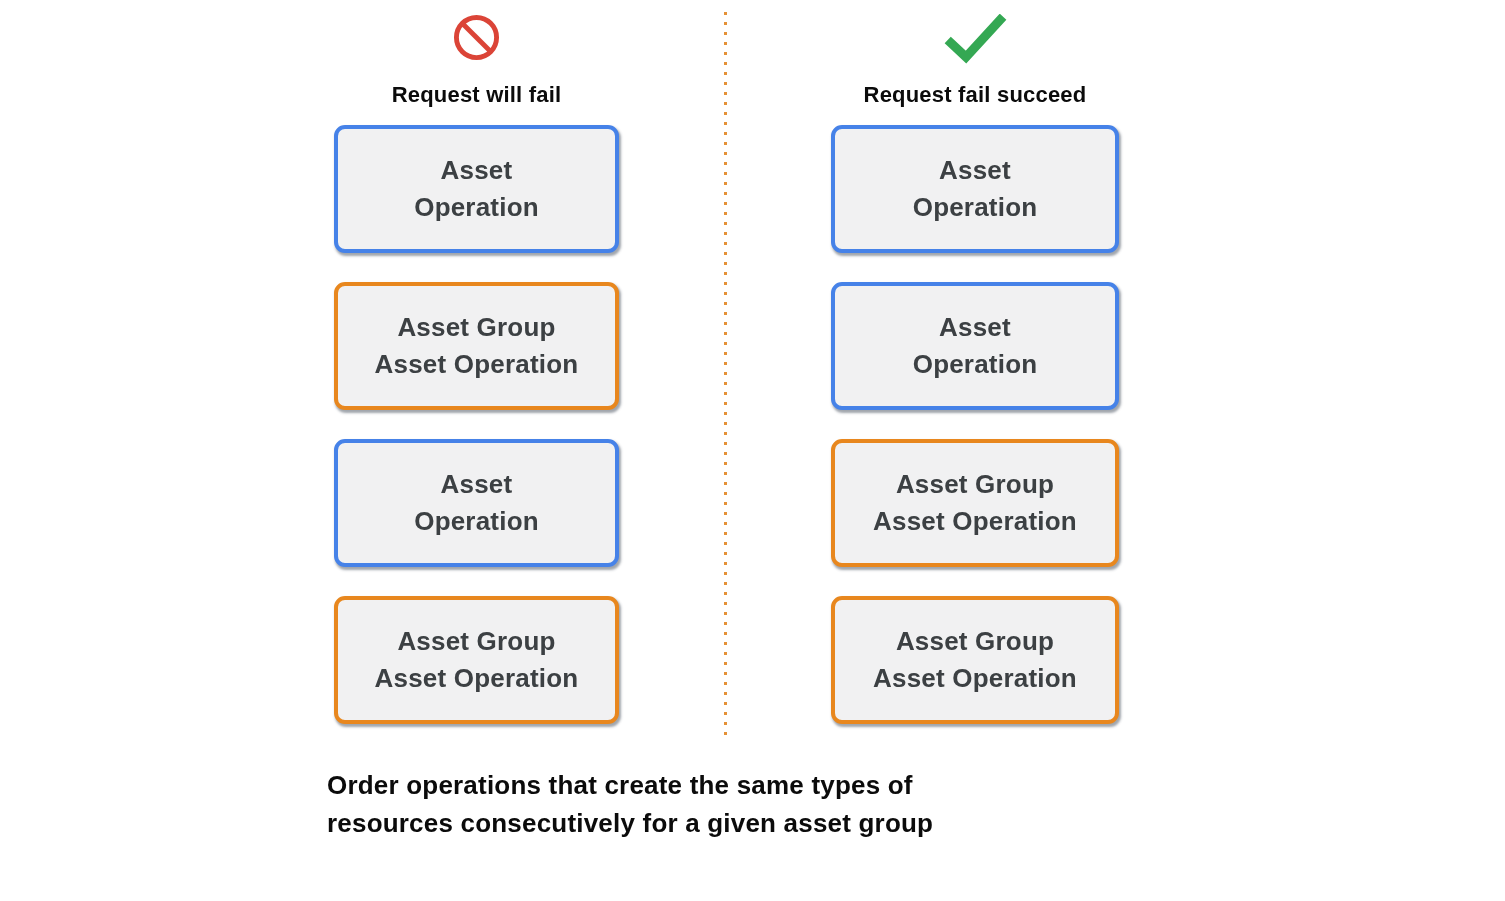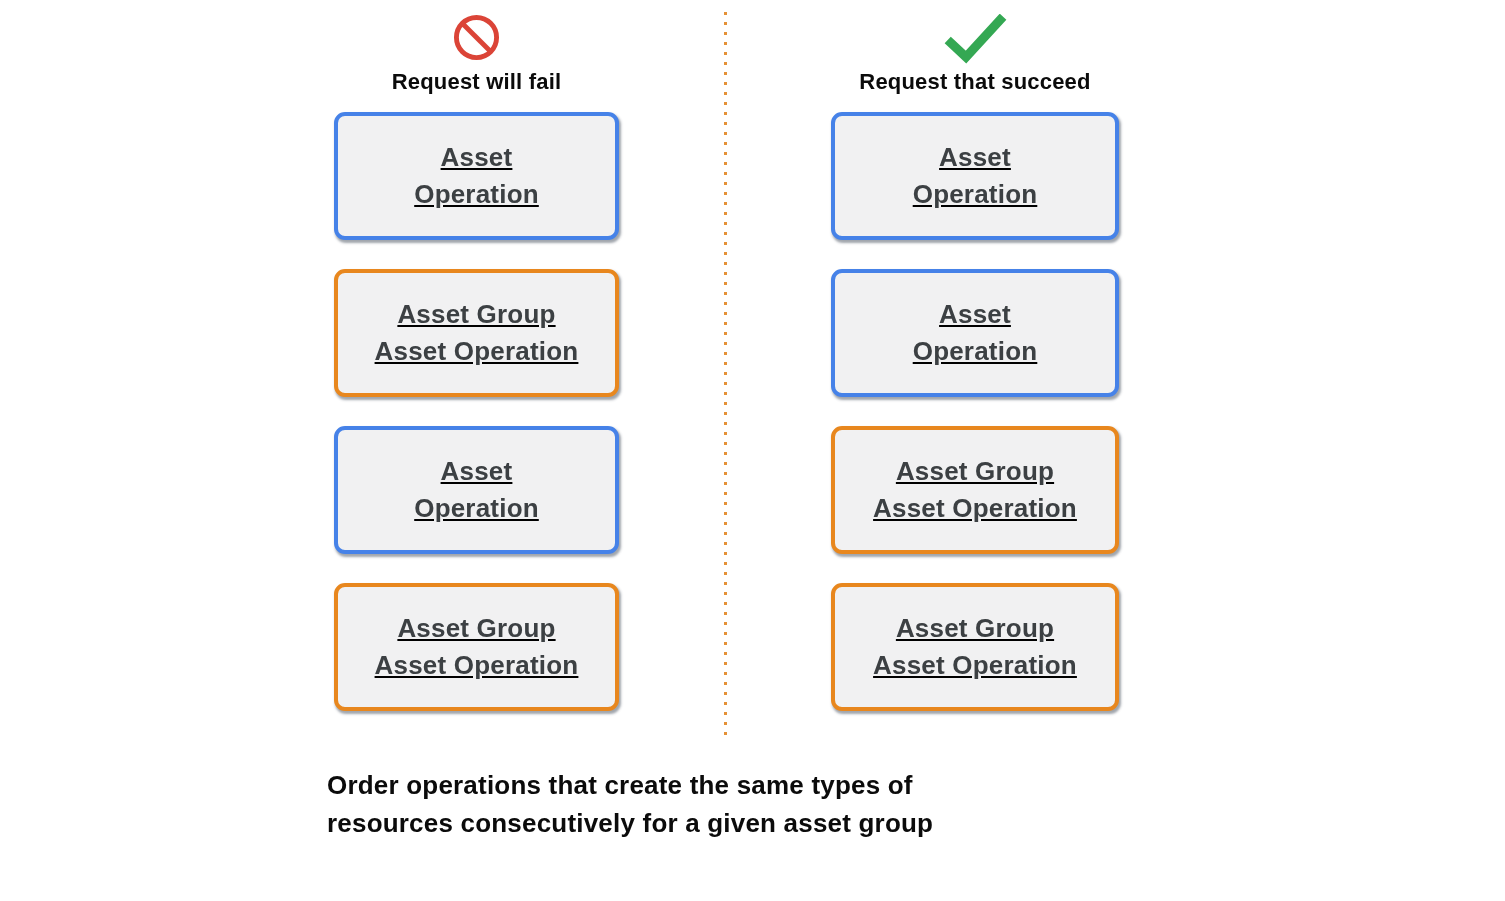--- a/index.html
+++ b/index.html
@@ -49,21 +49,21 @@
   .col-succeed { left: 831px; width: 288px; }
 
   .col-icon {
     height: 52px;
     display: flex;
     align-items: flex-start;
     justify-content: center;
   }
 
   .col-header {
-    margin-top: 3px;
+    margin-top: 16px;
     font-size: 22px;
     font-weight: 700;
     color: var(--header-text);
     text-align: center;
     letter-spacing: 0.2px;
     white-space: nowrap;
   }
 
   .boxes {
     margin-top: 17px;
@@ -76,21 +76,20 @@
   .box {
     width: 100%;
     height: 128px;
     background: var(--box-fill);
     border: 4px solid;
     border-radius: 11px;
     display: flex;
     align-items: center;
     justify-content: center;
     box-shadow: 1.5px 2.5px 2.5px rgba(45, 55, 72, 0.45);
-    text-decoration: underline;
   }
   .box.blue   { border-color: var(--blue-border); }
   .box.orange { border-color: var(--orange-border); }
 
   .box-label {
     font-size: 26px;
     font-weight: 700;
     line-height: 37px;
     color: var(--box-text);
     text-align: center;
@@ -145,21 +144,21 @@
       </div>
     </div>
   </section>
 
   <section class="column col-succeed">
     <div class="col-icon">
       <svg width="64" height="50" viewBox="0 0 64 50" aria-hidden="true">
         <path d="M8 29 L23 43 L57 6" fill="none" stroke="var(--success-icon)" stroke-width="9" stroke-linecap="square"></path>
       </svg>
     </div>
-    <div class="col-header">Request that succeed</div>
+    <div class="col-header">Request fail succeed</div>
     <div class="boxes">
       <div class="box blue">
         <span class="box-label">Asset
 Operation</span>
       </div>
       <div class="box blue">
         <span class="box-label">Asset
 Operation</span>
       </div>
       <div class="box orange">

